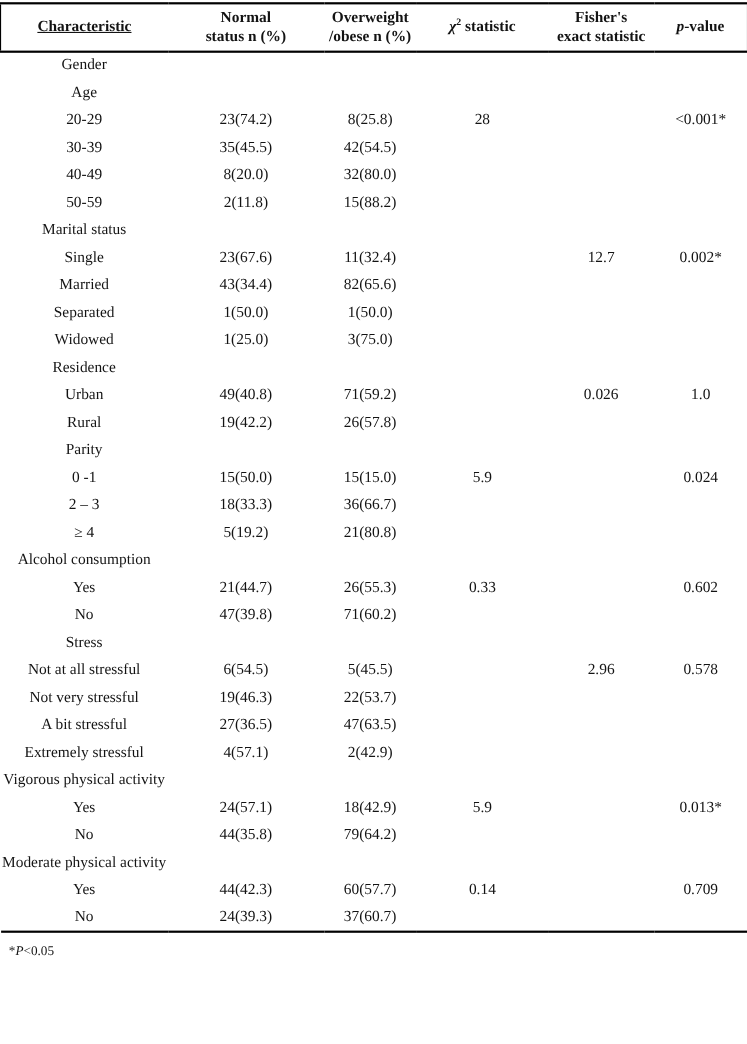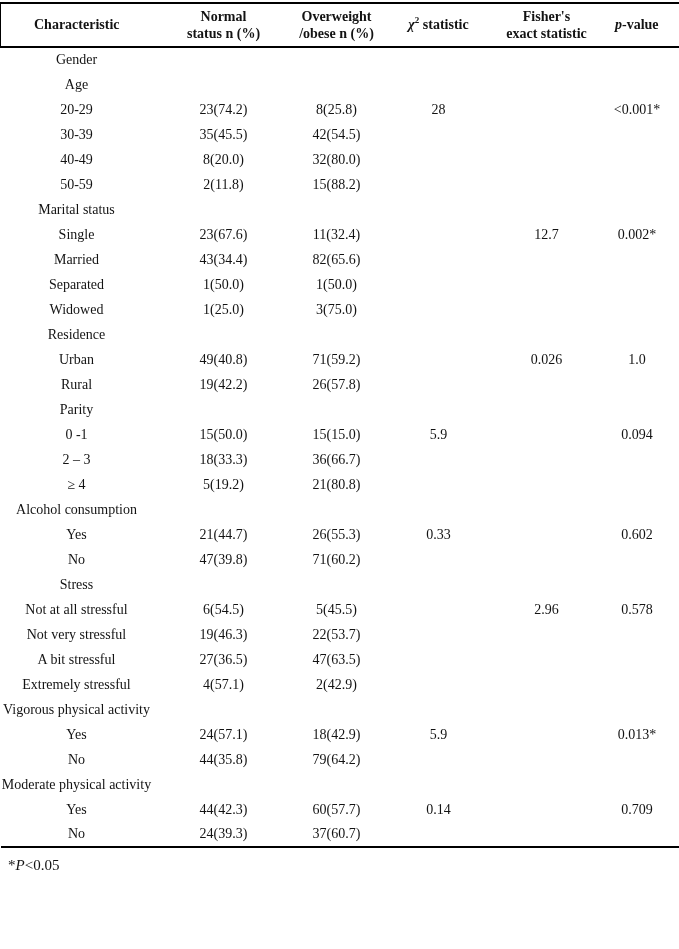--- a/index.html
+++ b/index.html
@@ -28,42 +28,42 @@
     border-top: 2px solid #000;
     border-bottom: 2px solid #000;
     font-weight: bold;
     font-size: 14px;
     text-align: center;
     vertical-align: middle;
     height: 44px;
     line-height: 1.25;
     padding: 2px 0;
   }
-  thead th:first-child { border-left: 1px solid #000; }
+  thead th:first-child { border-left: 1px solid #000; text-decoration: underline; }
   thead th:last-child  { border-right: 1px solid #737373; }
   .hl { display: block; }
 
   tbody td {
     height: 25px;
     font-size: 14px;
     text-align: center;
     vertical-align: middle;
     padding: 0;
     white-space: nowrap;
   }
   tbody tr:last-child td { border-bottom: 2px solid #000; }
   td.cat { font-weight: normal; }
 
   .it  { font-style: italic; }
   sup.chi-sup { font-size: 9px; vertical-align: super; line-height: 0; }
 
   .footnote {
     margin-top: 9px;
     padding-left: 8px;
-    font-size: 15px;
+    font-size: 12px;
   }
 </style>
 </head>
 <body>
 
 <div class="page">
 
   <table class="stats">
     <colgroup>
       <col class="c1">
@@ -218,21 +218,21 @@
           <td></td>
           <td></td>
           <td></td>
         </tr>
         <tr>
           <td class="item">0 -1</td>
           <td>15(50.0)</td>
           <td>15(15.0)</td>
           <td>5.9</td>
           <td></td>
-          <td>0.094</td>
+          <td>0.024</td>
         </tr>
         <tr>
           <td class="item">2 – 3</td>
           <td>18(33.3)</td>
           <td>36(66.7)</td>
           <td></td>
           <td></td>
           <td></td>
         </tr>
         <tr>

